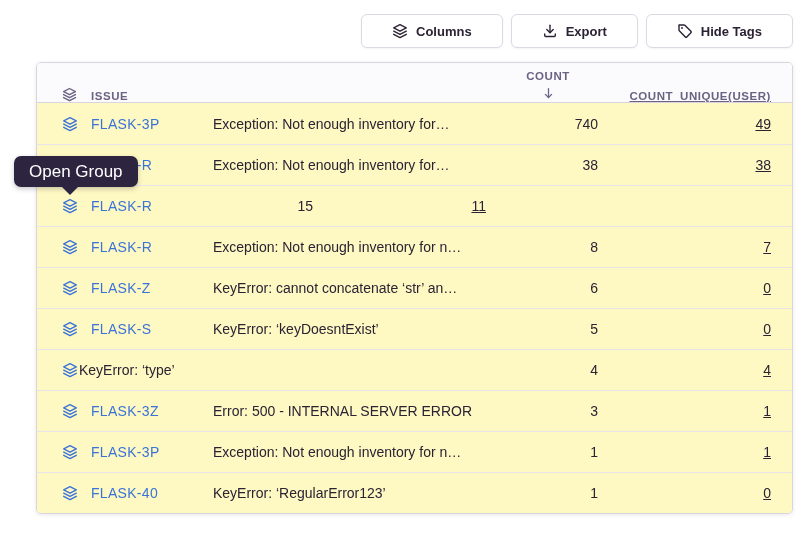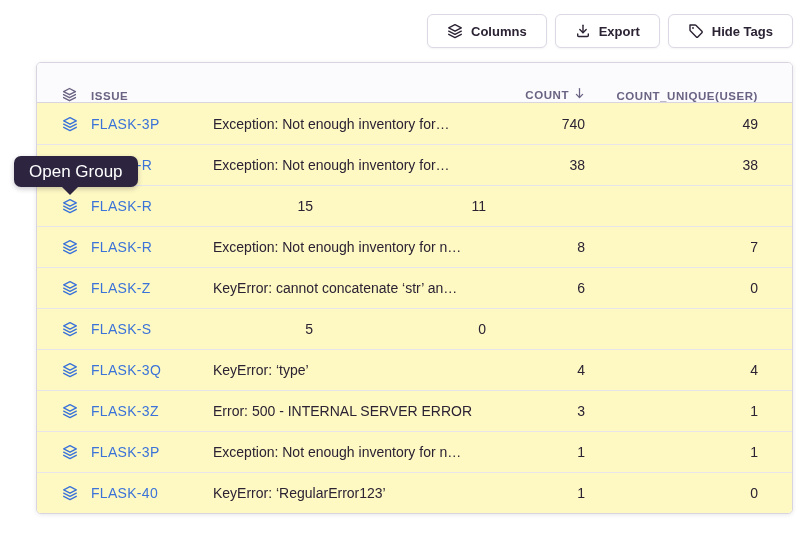--- a/index.html
+++ b/index.html
@@ -3,21 +3,21 @@
 <meta charset="utf-8">
 <style>
   * { margin:0; padding:0; box-sizing:border-box; }
   html,body { background:#ffffff; }
   body { font-family:"Liberation Sans", sans-serif; }
   .stage { position:relative; width:807px; height:538px; background:#fff; overflow:hidden; }
 
   
   .toolbar { position:absolute; top:14px; right:14px; display:flex; gap:8px; }
   .btn {
-    display:flex; align-items:center; gap:8px; height:34px; padding:0 19px;
+    display:flex; align-items:center; gap:8px; height:34px; padding:0 30px;
     background:#fff; border:1px solid #dcd8e4; border-radius:6px;
     font-size:13px; font-weight:700; color:#2b2233; cursor:pointer;
     box-shadow:0 1px 2px rgba(43,34,51,0.05); white-space:nowrap;
   }
   .btn svg { display:block; }
 
   
   .table {
     position:absolute; left:36px; top:62px; width:757px;
     background:#fff; border:1px solid #d9d5e0; border-radius:5px;
@@ -32,23 +32,23 @@
   .tbody .row + .row { border-top:1px solid #e7e4ea; }
 
   .cell-icon { margin-left:25px; width:17px; display:flex; align-items:center; color:#3b73d8; }
   .thead .cell-icon { color:#6a6383; }
   .cell-id {
     margin-left:12px; width:122px; color:#3b73d8; text-decoration:none;
     letter-spacing:.3px; white-space:nowrap; overflow:hidden;
   }
   .thead .cell-id { color:#6a6383; letter-spacing:.55px; }
   .cell-msg { flex:1; white-space:nowrap; overflow:hidden; }
-  .cell-count { width:100px; text-align:right; white-space:nowrap; }
+  .cell-count { width:100px; text-align:right; white-space:nowrap;flex-direction:column; }
   .thead .cell-count { display:flex; align-items:center; justify-content:flex-end; gap:5px; }
-  .cell-unique { width:173px; margin-right:34px; text-align:right; white-space:nowrap; }
+  .cell-unique { width:173px; margin-right:21px; text-align:right; white-space:nowrap;text-decoration:underline; }
 
   
   .tooltip {
     position:absolute; left:14px; top:156px; height:31px; z-index:10;
     display:flex; align-items:center; padding:0 15px;
     background:#2d2540; color:#fff; border-radius:7px; font-size:17px;
     box-shadow:0 2px 5px rgba(43,34,51,0.25); white-space:nowrap;
   }
   .tooltip::after {
     content:""; position:absolute; left:48px; top:100%;
@@ -186,33 +186,33 @@
 
   <div class="row">
     <span class="cell-icon">
       <svg width="16" height="16" viewBox="0 0 16 16" fill="none" stroke="currentColor" stroke-width="1.35" stroke-linejoin="round" stroke-linecap="round">
         <path d="M8 1.6 L14.3 4.9 L8 8.2 L1.7 4.9 Z"></path>
         <path d="M14.3 8.1 L8 11.4 L1.7 8.1"></path>
         <path d="M14.3 11.3 L8 14.6 L1.7 11.3"></path>
       </svg>
     </span>
     <a class="cell-id" href="#">FLASK-S</a>
+    <span class="cell-msg">KeyError: ‘keyDoesntExist’</span>
     <span class="cell-count">5</span>
     <span class="cell-unique">0</span>
   </div>
 
   <div class="row">
     <span class="cell-icon">
       <svg width="16" height="16" viewBox="0 0 16 16" fill="none" stroke="currentColor" stroke-width="1.35" stroke-linejoin="round" stroke-linecap="round">
         <path d="M8 1.6 L14.3 4.9 L8 8.2 L1.7 4.9 Z"></path>
         <path d="M14.3 8.1 L8 11.4 L1.7 8.1"></path>
         <path d="M14.3 11.3 L8 14.6 L1.7 11.3"></path>
       </svg>
     </span>
-    <a class="cell-id" href="#">FLASK-3Q</a>
     <span class="cell-msg">KeyError: ‘type’</span>
     <span class="cell-count">4</span>
     <span class="cell-unique">4</span>
   </div>
 
   <div class="row">
     <span class="cell-icon">
       <svg width="16" height="16" viewBox="0 0 16 16" fill="none" stroke="currentColor" stroke-width="1.35" stroke-linejoin="round" stroke-linecap="round">
         <path d="M8 1.6 L14.3 4.9 L8 8.2 L1.7 4.9 Z"></path>
         <path d="M14.3 8.1 L8 11.4 L1.7 8.1"></path>

